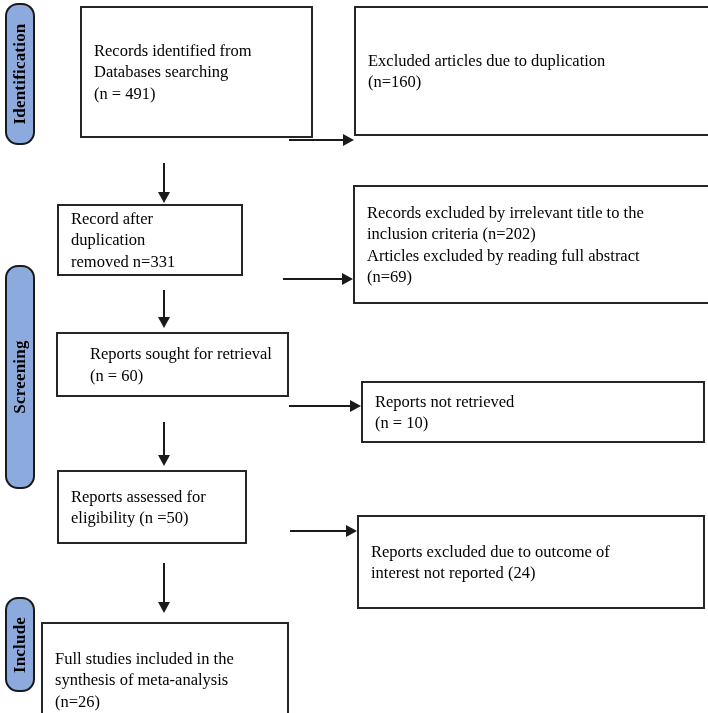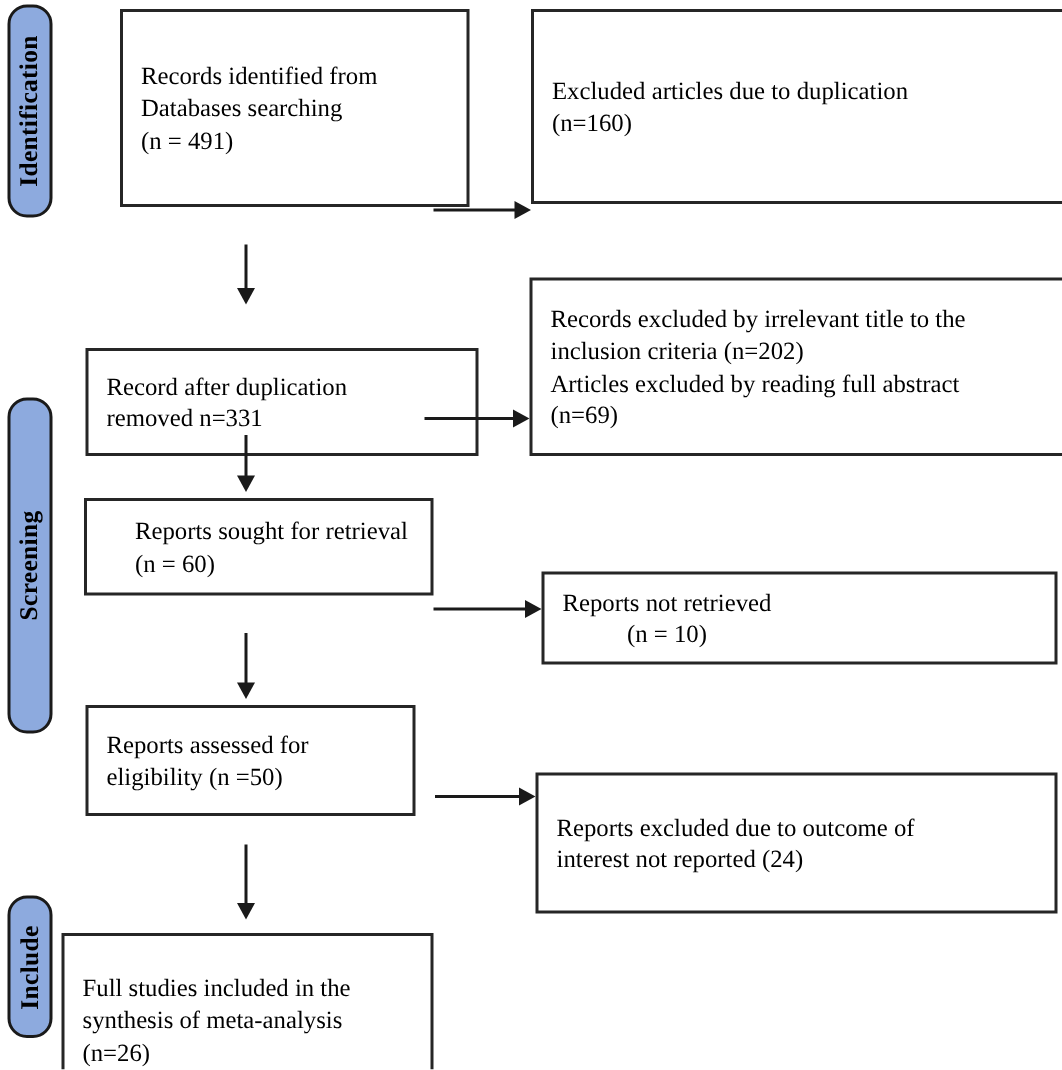--- a/index.html
+++ b/index.html
@@ -110,21 +110,21 @@
     <div class="box-text">Excluded articles due to duplication
 (n=160)</div>
   </div>
 
   <div class="h-line" style="left:289px; top:139px; width:55px;"></div>
   <div class="arrow-right" style="left:343px; top:134px;"></div>
 
   <div class="v-line" style="left:163px; top:163px; height:30px;"></div>
   <div class="arrow-down" style="left:158px; top:192px;"></div>
 
-  <div class="flow-box" style="left:57px; top:204px; width:262px; height:72px;margin-top:28px;">
+  <div class="flow-box" style="left:57px; top:204px; width:186px; height:72px;">
     <div class="box-text">Record after duplication
 removed n=331</div>
   </div>
 
   <div class="flow-box" style="left:353px; top:185px; width:416px; height:119px;">
     <div class="box-text">Records excluded by irrelevant title to the
 inclusion criteria (n=202)
 Articles excluded by reading full abstract
 (n=69)</div>
   </div>
@@ -133,32 +133,32 @@
   <div class="arrow-right" style="left:342px; top:273px;"></div>
 
   <div class="v-line" style="left:163px; top:290px; height:28px;"></div>
   <div class="arrow-down" style="left:158px; top:317px;"></div>
 
   <div class="flow-box" style="left:56px; top:332px; width:233px; height:65px;padding-left:20px;">
     <div class="box-text">Reports sought for retrieval
 (n = 60)</div>
   </div>
 
-  <div class="flow-box" style="left:361px; top:381px; width:344px; height:62px;text-align:center;">
+  <div class="flow-box" style="left:361px; top:381px; width:344px; height:62px;">
     <div class="box-text">Reports not retrieved
 (n = 10)</div>
   </div>
 
   <div class="h-line" style="left:289px; top:405px; width:62px;"></div>
   <div class="arrow-right" style="left:350px; top:400px;"></div>
 
   <div class="v-line" style="left:163px; top:422px; height:34px;"></div>
   <div class="arrow-down" style="left:158px; top:455px;"></div>
 
-  <div class="flow-box" style="left:57px; top:470px; width:220px; height:74px;">
+  <div class="flow-box" style="left:57px; top:470px; width:190px; height:74px;">
     <div class="box-text">Reports assessed for
 eligibility (n =50)</div>
   </div>
 
   <div class="flow-box" style="left:357px; top:515px; width:348px; height:94px;">
     <div class="box-text">Reports excluded due to outcome of
 interest not reported (24)</div>
   </div>
 
   <div class="h-line" style="left:290px; top:530px; width:57px;"></div>

